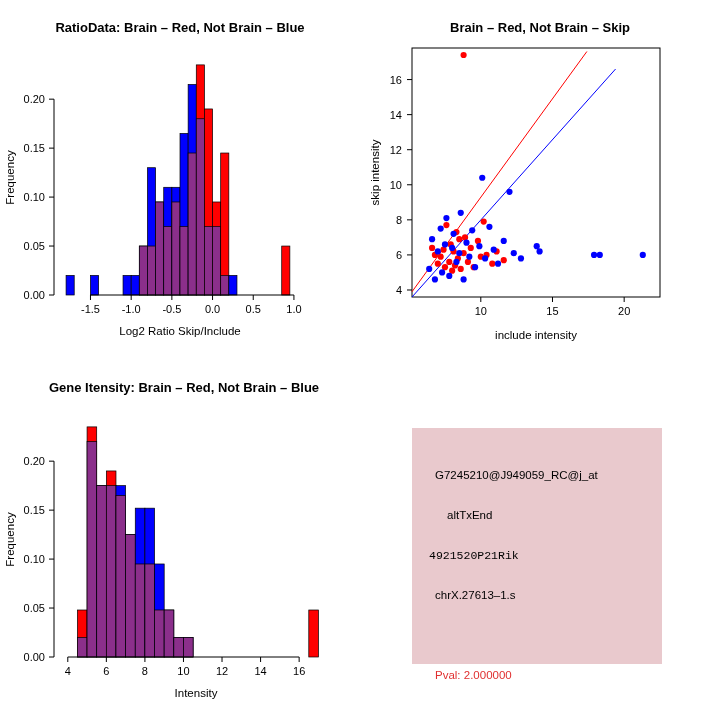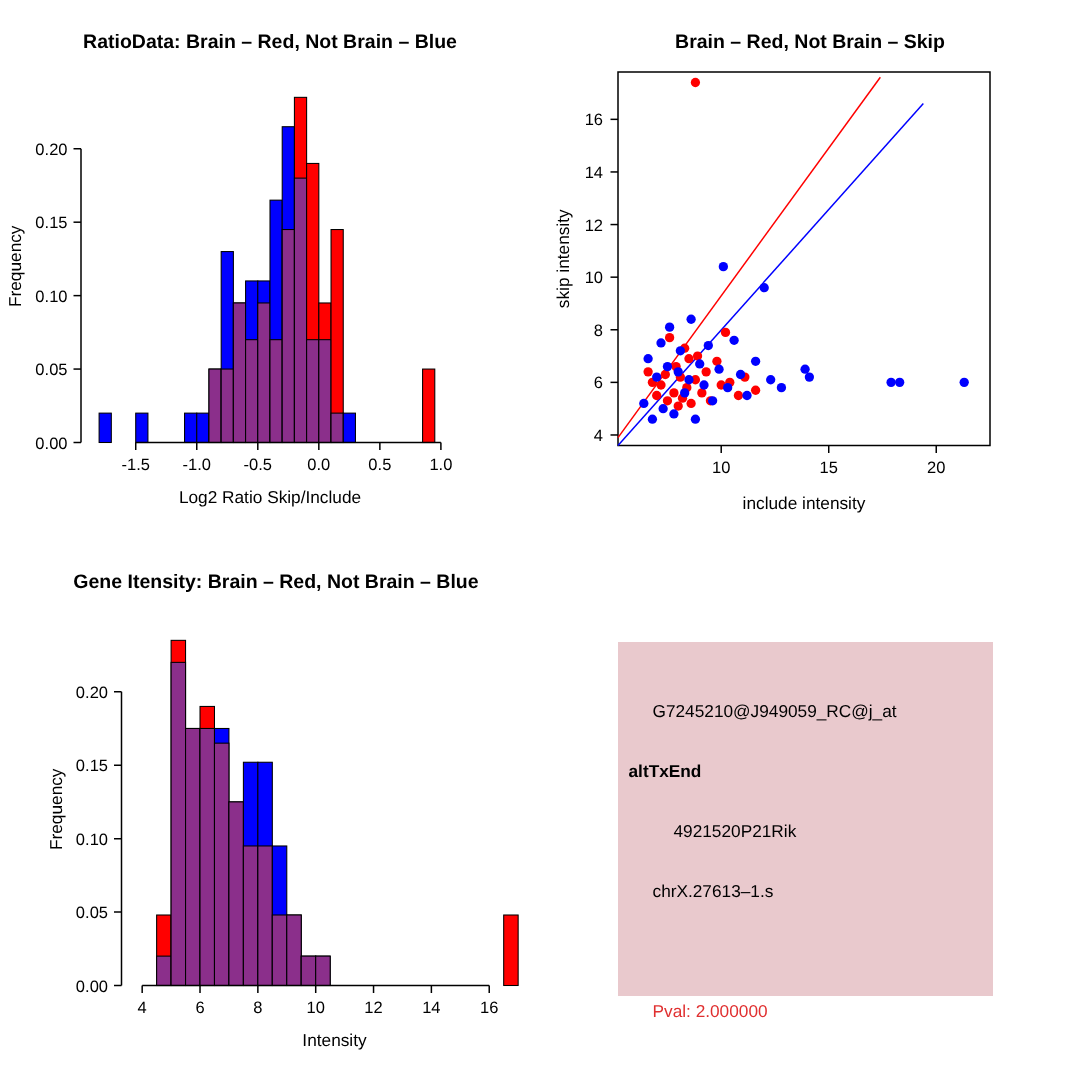--- a/index.html
+++ b/index.html
@@ -165,21 +165,21 @@
         <text x="42" y="153.70422535211267" font-size="11" fill="#000" text-anchor="end">12</text>
         <line x1="52" y1="114.63380281690141" x2="47" y2="114.63380281690141" stroke="#000" stroke-width="1"></line>
         <text x="42" y="118.63380281690141" font-size="11" fill="#000" text-anchor="end">14</text>
         <line x1="52" y1="79.56338028169014" x2="47" y2="79.56338028169014" stroke="#000" stroke-width="1"></line>
         <text x="42" y="83.56338028169014" font-size="11" fill="#000" text-anchor="end">16</text>
         <text x="176" y="339" font-size="11.5" fill="#000" text-anchor="middle">include intensity</text>
         <text x="19" y="172.5" font-size="11.5" fill="#000" text-anchor="middle" transform="rotate(-90,19,172.5)">skip intensity</text>
       </svg>
   </div>
 
-  <div class="panel" style="left:0;top:360px;width:380px;height:360px;padding-left:27px;">
+  <div class="panel" style="left:0;top:360px;width:380px;height:360px;">
     <div class="ttl" style="position:absolute;left:4px;top:20px;width:360px;text-align:center;">Gene Itensity: Brain – Red, Not Brain – Blue</div>
     <svg id="svg-hist-gene" width="380" height="360">
         <rect x="77.42446043165467" y="250" width="9.64028776978418" height="47" fill="#ff0000" stroke="#000" stroke-width="0.7"></rect>
         <rect x="77.42446043165467" y="277.4166666666667" width="9.64028776978418" height="19.583333333333314" fill="#8b2f8b" stroke="#000" stroke-width="0.7"></rect>
         <rect x="87.06474820143885" y="66.89583333333334" width="9.640287769784166" height="230.10416666666666" fill="#ff0000" stroke="#000" stroke-width="0.7"></rect>
         <rect x="87.06474820143885" y="81.58333333333331" width="9.640287769784166" height="215.41666666666669" fill="#8b2f8b" stroke="#000" stroke-width="0.7"></rect>
         <rect x="96.70503597122301" y="125.64583333333334" width="9.640287769784166" height="171.35416666666666" fill="#0000ff" stroke="#000" stroke-width="0.7"></rect>
         <rect x="96.70503597122301" y="125.64583333333334" width="9.640287769784166" height="171.35416666666666" fill="#8b2f8b" stroke="#000" stroke-width="0.7"></rect>
         <rect x="106.34532374100718" y="110.95833333333331" width="9.64028776978418" height="186.04166666666669" fill="#ff0000" stroke="#000" stroke-width="0.7"></rect>
         <rect x="106.34532374100718" y="125.64583333333334" width="9.64028776978418" height="171.35416666666666" fill="#8b2f8b" stroke="#000" stroke-width="0.7"></rect>
@@ -226,19 +226,19 @@
         <text x="45" y="154.125" font-size="11" fill="#000" text-anchor="end">0.15</text>
         <line x1="54" y1="101.16666666666666" x2="49" y2="101.16666666666666" stroke="#000" stroke-width="1"></line>
         <text x="45" y="105.16666666666666" font-size="11" fill="#000" text-anchor="end">0.20</text>
         <text x="196" y="337" font-size="11.5" fill="#000" text-anchor="middle">Intensity</text>
         <text x="14" y="179.5" font-size="11.5" fill="#000" text-anchor="middle" transform="rotate(-90,14,179.5)">Frequency</text>
       </svg>
   </div>
 
   <div class="infobox">
     <div class="infoline" style="left:23px;top:41px;text-align:right;">G7245210@J949059_RC@j_at</div>
-    <div class="infoline" style="left:7px;top:81px;font-weight:bold;">altTxEnd</div>
-    <div class="infoline" style="left:37px;top:121px;">4921520P21Rik</div>
+    <div class="infoline" style="left:35px;top:81px;">altTxEnd</div>
+    <div class="infoline" style="left:17px;top:121px;font-family:Liberation Mono, monospace;">4921520P21Rik</div>
     <div class="infoline" style="left:23px;top:161px;">chrX.27613–1.s</div>
     <div class="infoline pval" style="left:23px;top:201px;">Pval: 2.000000</div>
   </div>
 
 </div>
 
 </body></html>

